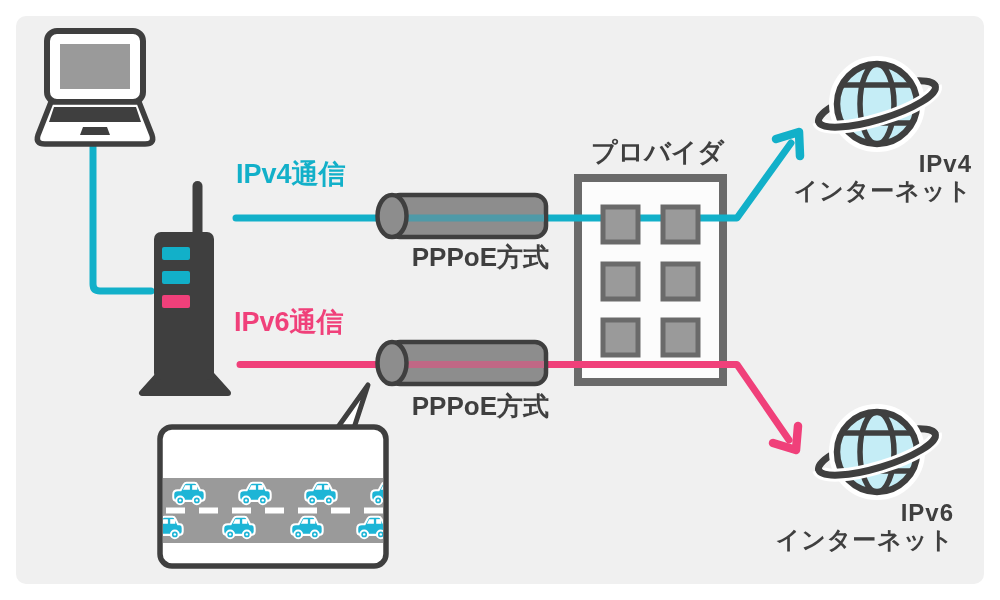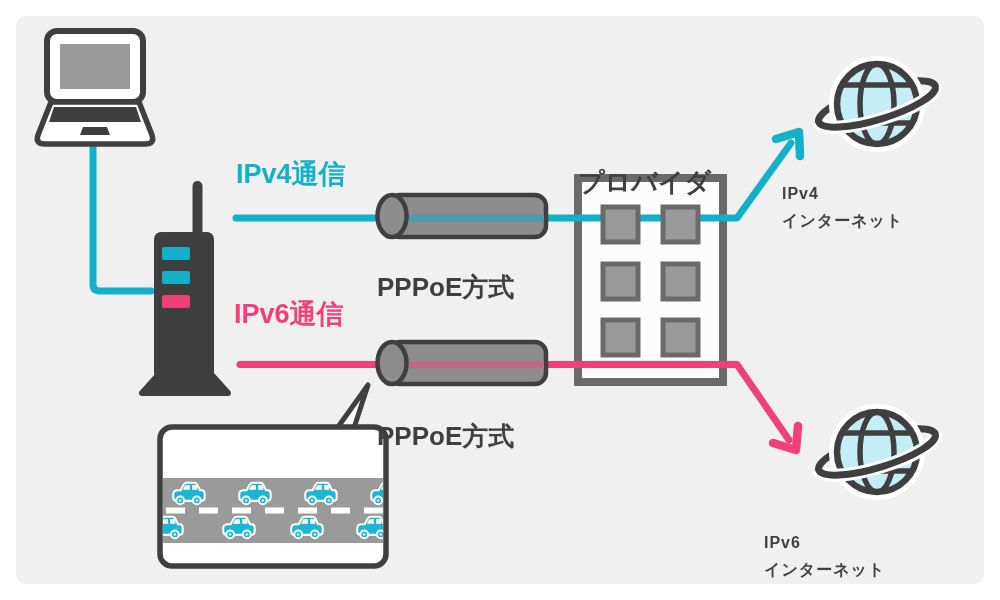--- a/index.html
+++ b/index.html
@@ -4,27 +4,27 @@
 <style>
   html,body{margin:0;padding:0;background:#ffffff;}
   .stage{position:relative;width:1000px;height:600px;background:#ffffff;overflow:hidden;
          font-family:"Liberation Sans","DejaVu Sans",sans-serif;}
   .panel{position:absolute;left:16px;top:16px;right:16px;bottom:16px;
          background:#f0f0f0;border-radius:10px;}
   svg.diagram{position:absolute;left:0;top:0;}
   .lbl{position:absolute;font-weight:700;white-space:nowrap;color:#3f3f3f;}
   .teal{color:#12b0c9;}
   .pink{color:#f0407a;}
-  .center{text-align:left;margin-top:30px;}
+  .center{text-align:right;}
   .ipv4-line-label{left:236px;top:156px;font-size:27px;}
-  .ipv6-line-label{left:234px;top:296px;font-size:27px;}
+  .ipv6-line-label{left:234px;top:304px;font-size:27px;}
   .pipe1-label{left:377px;top:240px;width:172px;font-size:26px;}
   .pipe2-label{left:377px;top:389px;width:172px;font-size:26px;}
   .provider-label{left:578px;top:135px;width:146px;font-size:26px;}
-  .inet-label{width:190px;font-size:16px;line-height:27px;letter-spacing:1px;}
+  .inet-label{width:190px;font-size:24px;line-height:27px;letter-spacing:1px;}
   .inet4-label{left:782px;top:150px;}
   .inet6-label{left:764px;top:499px;}
 </style>
 </head>
 <body>
 
 <div class="stage">
   <div class="panel"></div>
 
   <svg class="diagram" width="1000" height="600" viewBox="0 0 1000 600">

